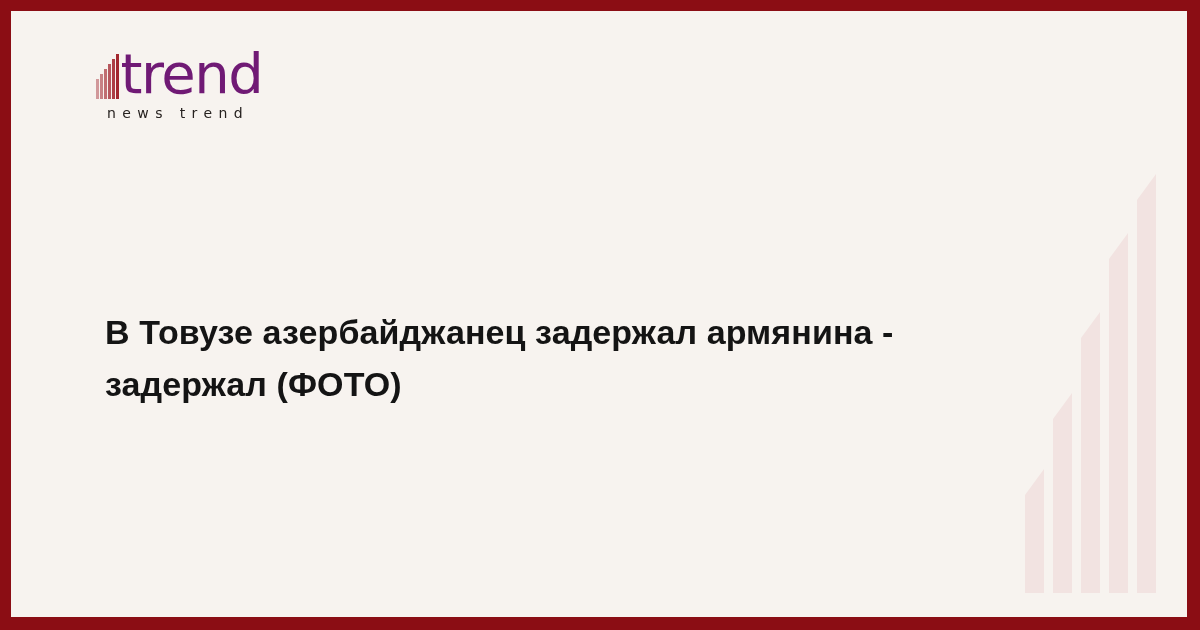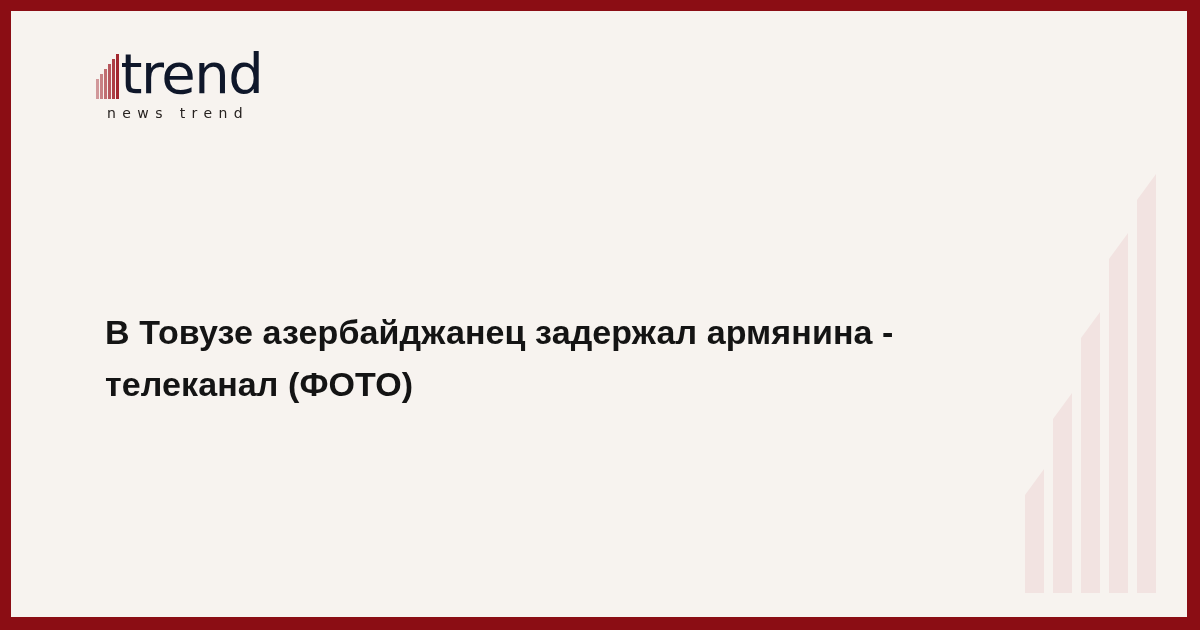--- a/index.html
+++ b/index.html
@@ -95,21 +95,21 @@
   .logo-mark .lm3 { height: 30px; opacity: 0.62; }
   .logo-mark .lm4 { height: 35px; opacity: 0.72; }
   .logo-mark .lm5 { height: 40px; opacity: 0.84; }
   .logo-mark .lm6 { height: 45px; opacity: 0.95; }
 
   .logo-wordmark {
     font-family: "DejaVu Sans", sans-serif;
     font-size: 56px;
     line-height: 52px;
     letter-spacing: -1.5px;
-    color: #0f172a;
+    color: #701a75;
     font-weight: 400;
   }
   .logo-sub {
     margin-top: 5px;
     margin-left: 11px;
     font-family: "DejaVu Sans", sans-serif;
     font-size: 14px;
     letter-spacing: 6.4px;
     color: #26211f;
     font-weight: 400;
@@ -153,17 +153,17 @@
           <span class="lm lm5"></span>
           <span class="lm lm6"></span>
         </span>
         <span class="logo-wordmark">trend</span>
       </div>
       <div class="logo-sub">news trend</div>
     </div>
 
     <h1 class="headline">
       <span>В Товузе азербайджанец задержал армянина -</span>
-      <span>телеканал (ФОТО)</span>
+      <span>задержал (ФОТО)</span>
     </h1>
 
   </div>
 </div>
 
 </body></html>

